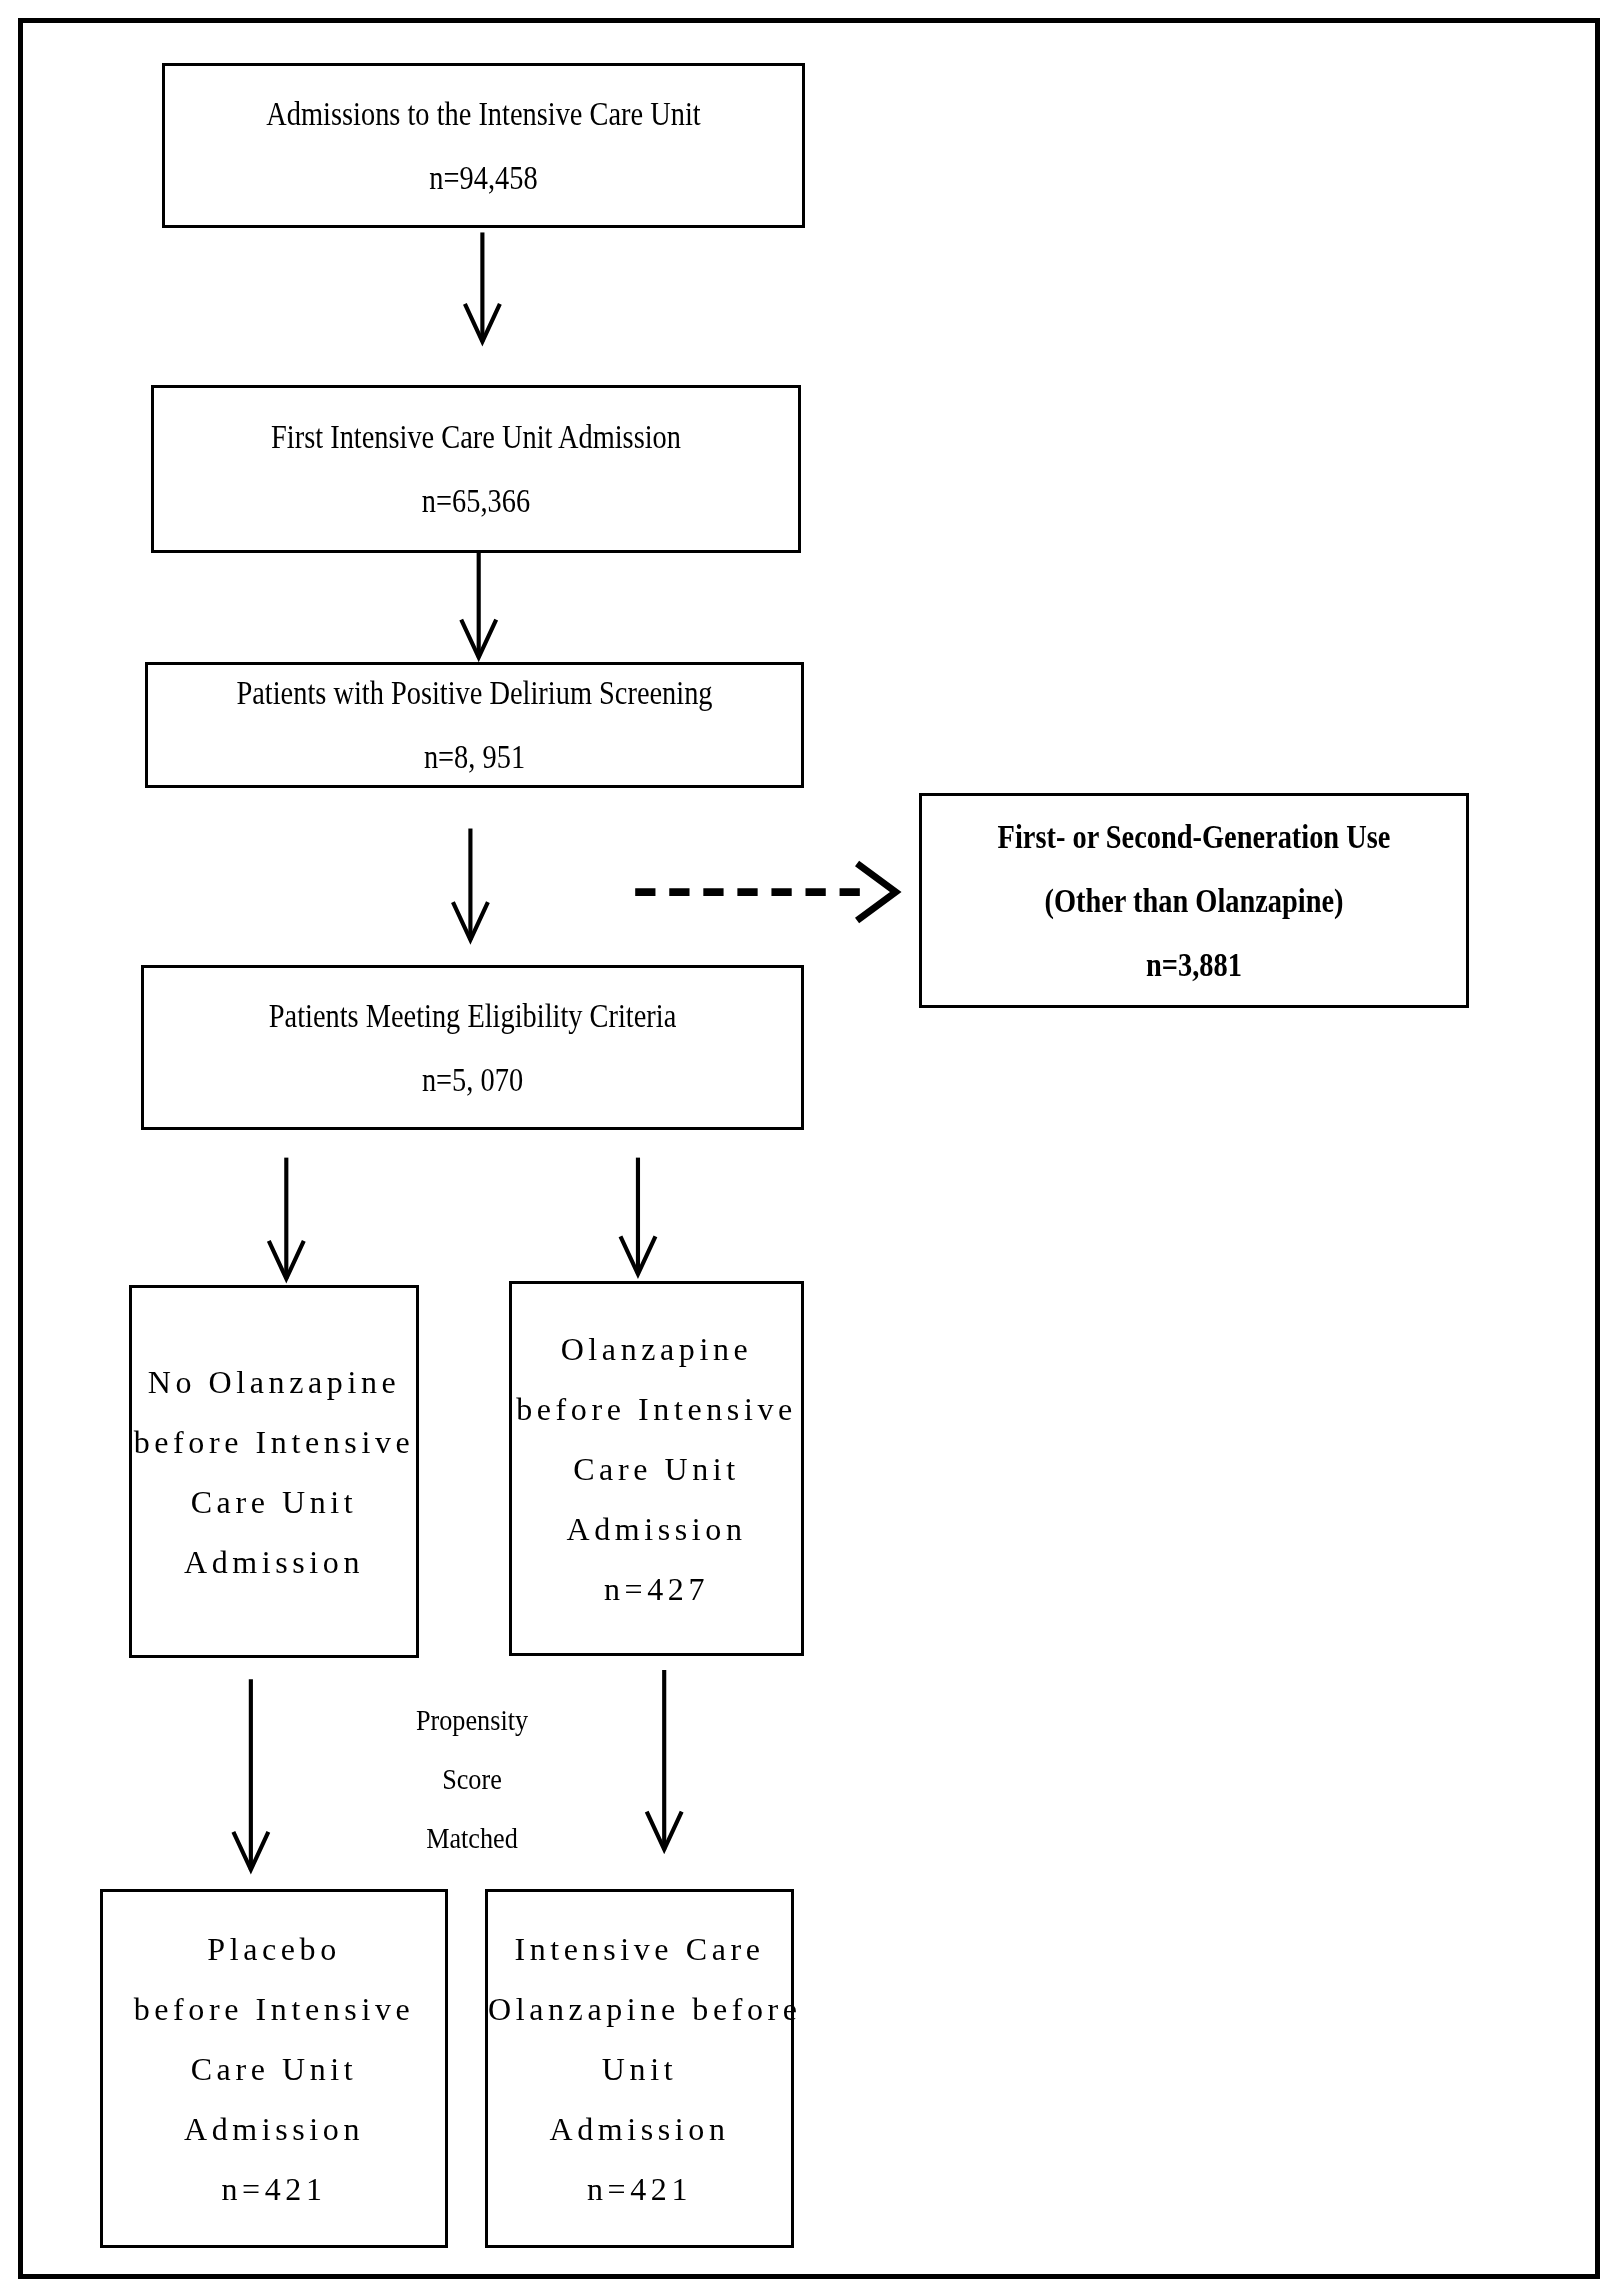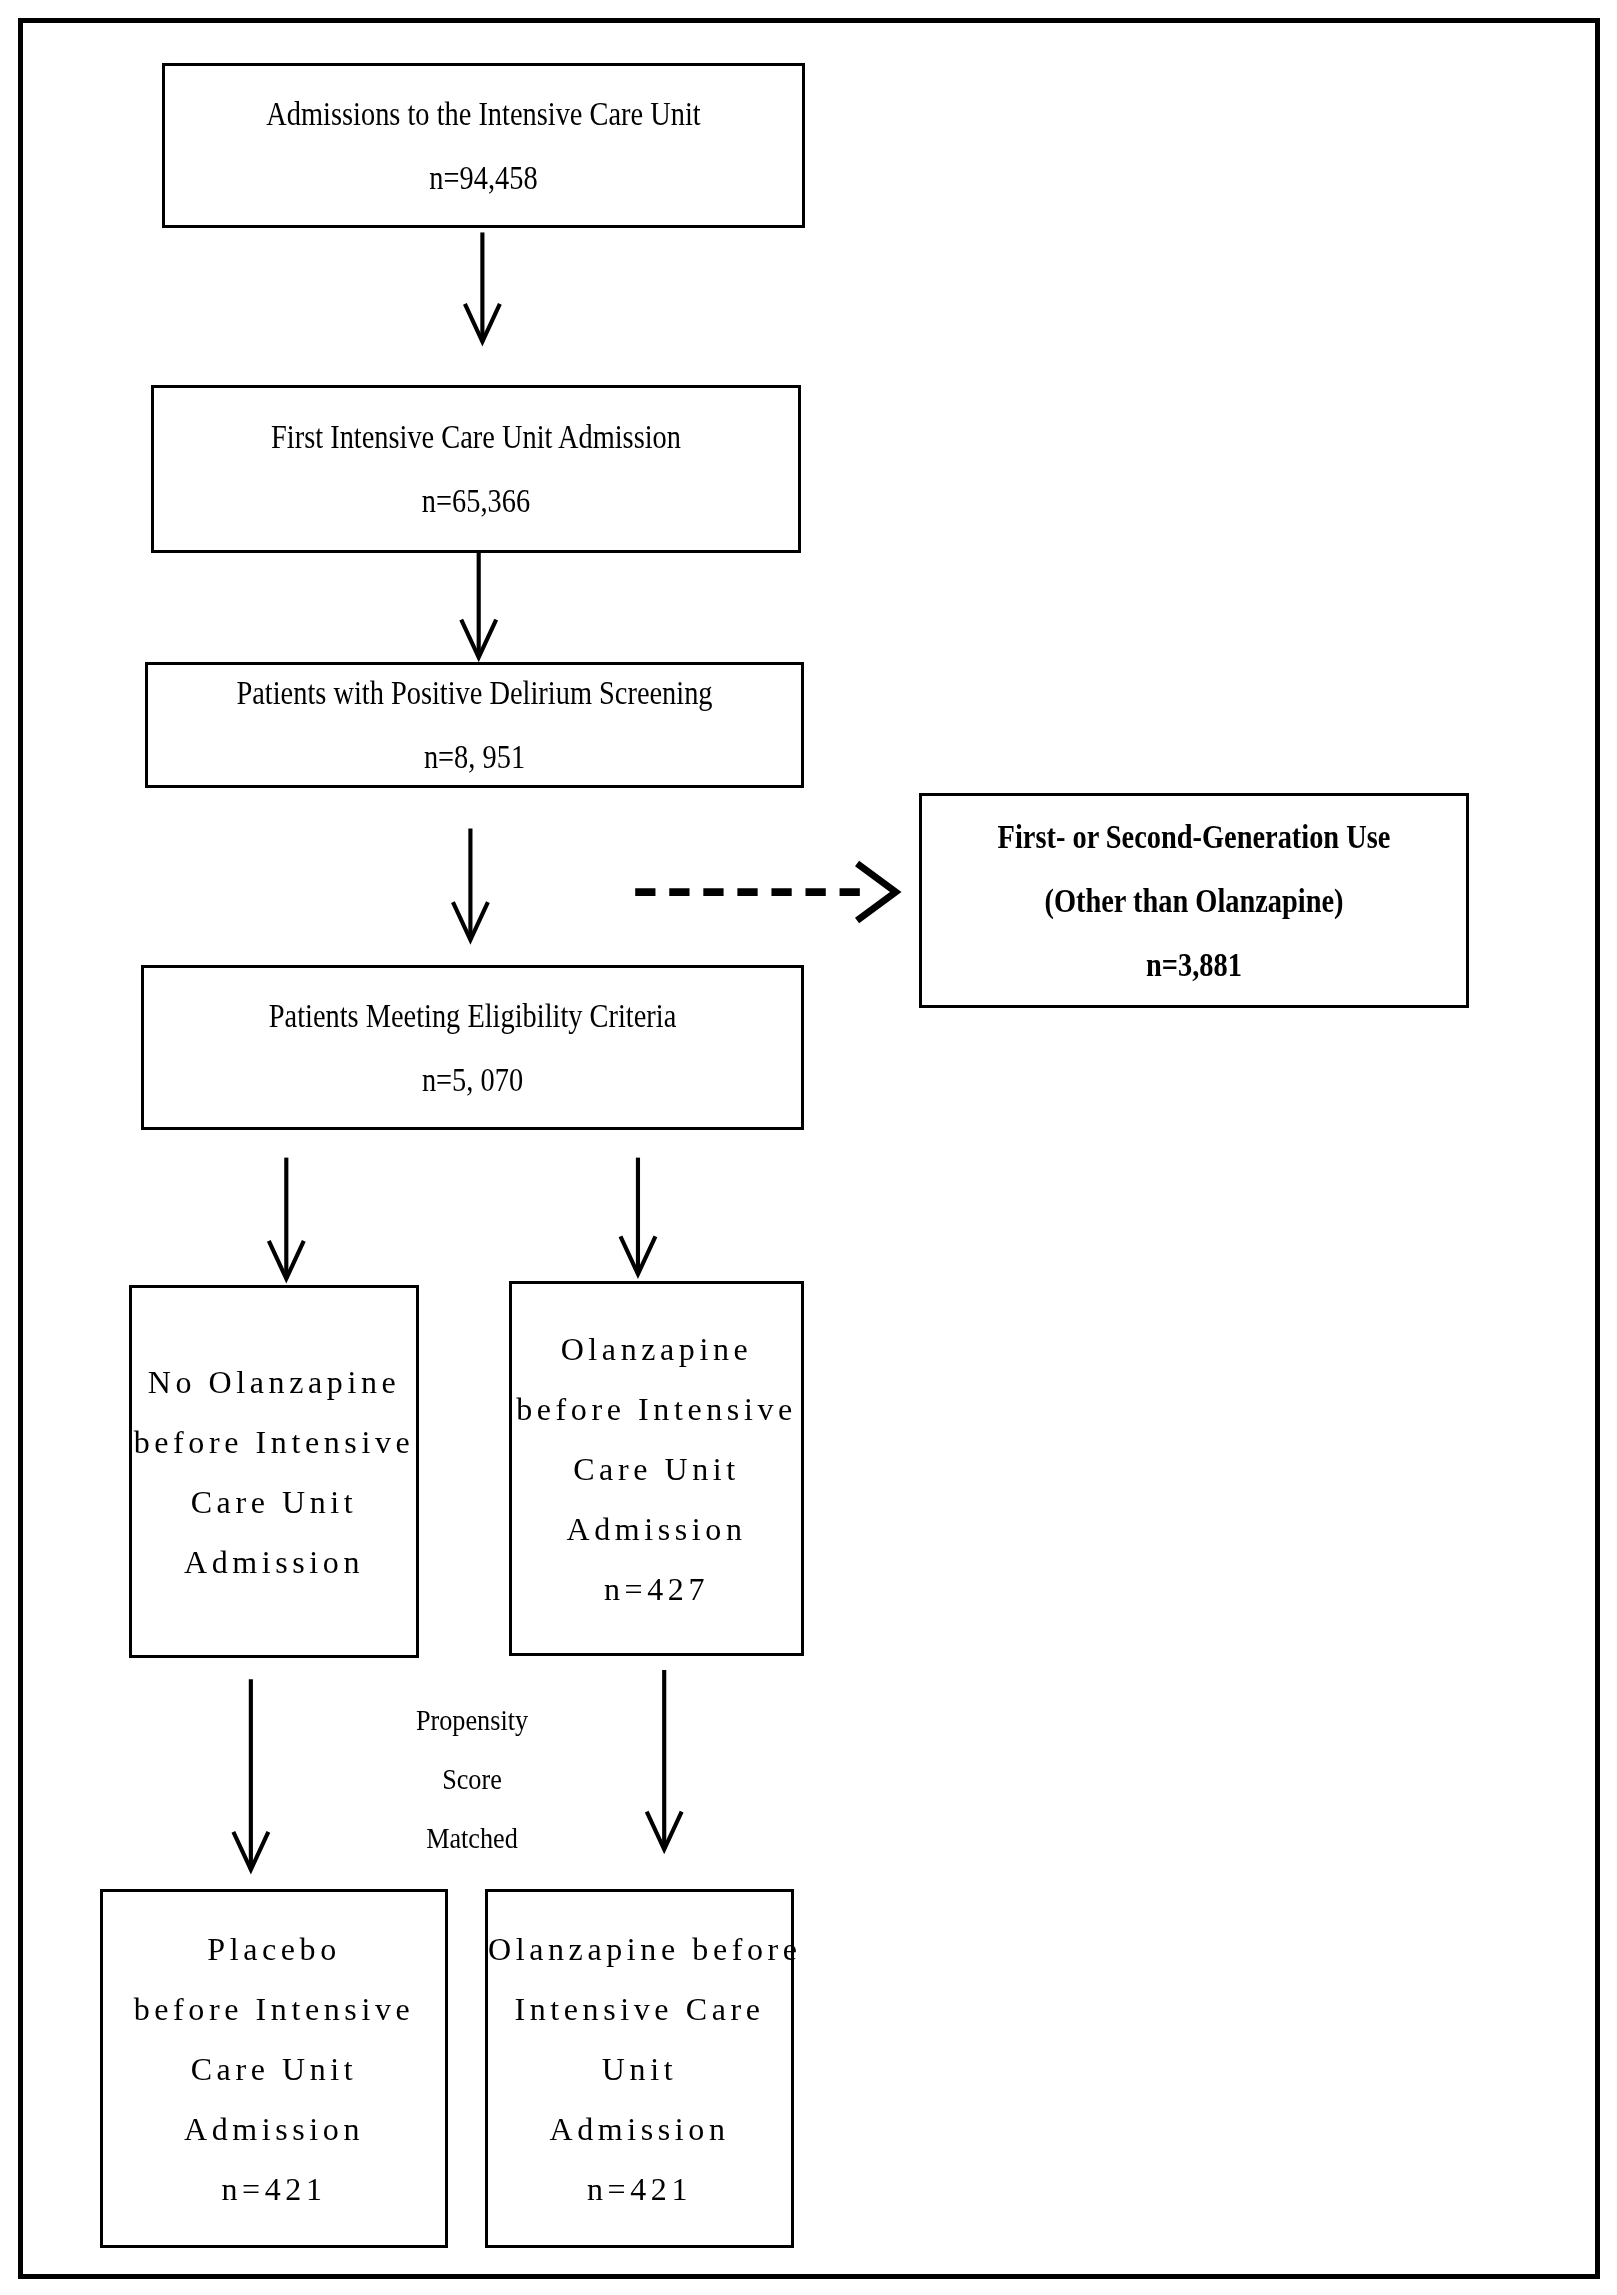--- a/index.html
+++ b/index.html
@@ -187,22 +187,22 @@
       <div class="line">Placebo</div>
       <div class="line">before Intensive</div>
       <div class="line">Care Unit</div>
       <div class="line">Admission</div>
       <div class="line">n=421</div>
     </div>
   </div>
 
   <div class="fbox spread" style="left:485px; top:1889px; width:309px; height:359px;">
     <div class="tx">
+      <div class="line">Intensive Care</div>
       <div class="line">Olanzapine before</div>
-      <div class="line">Intensive Care</div>
       <div class="line">Unit</div>
       <div class="line">Admission</div>
       <div class="line">n=421</div>
     </div>
   </div>
 
 </div>
 
 
 </body></html>

